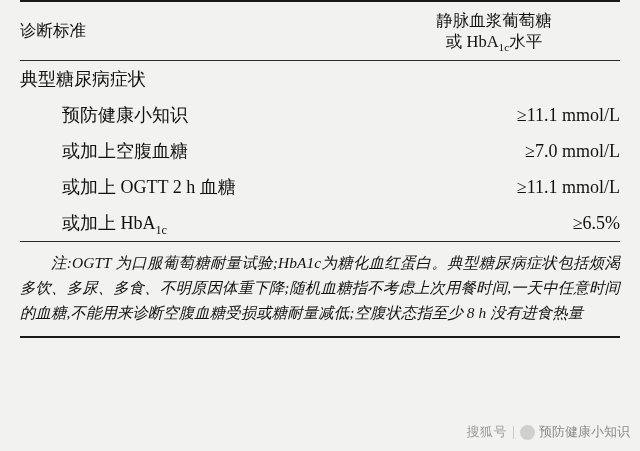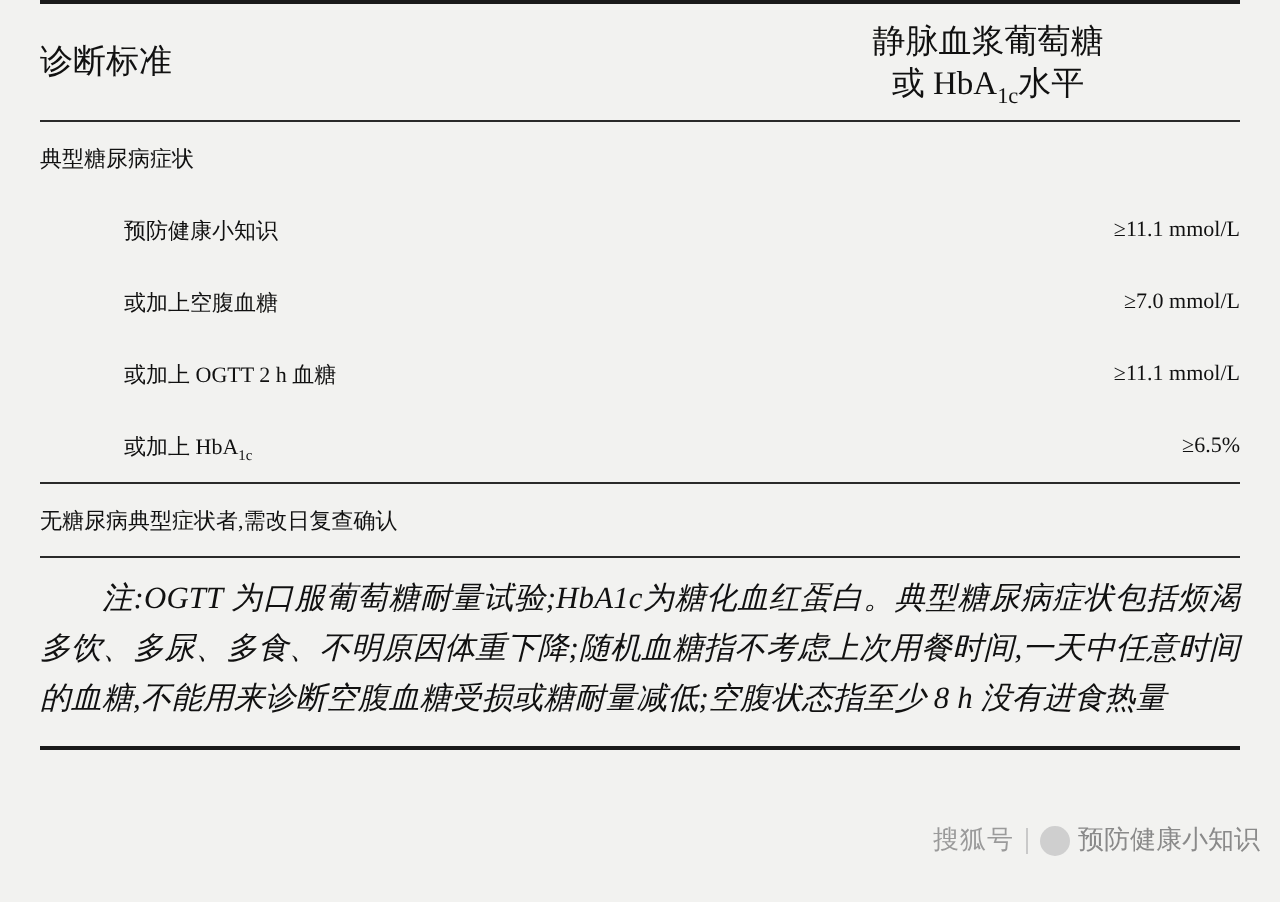--- a/index.html
+++ b/index.html
@@ -49,21 +49,21 @@
   .hdr-left {
     padding-left: 14px;
     text-align: left;
   }
   .hdr-right {
     text-align: center;
     line-height: 1.28;
   }
   .body-row td {
     height: 36px;
-    font-size: 11px;
+    font-size: 18px;
   }
   .c-left {
     text-align: left;
     padding-left: 14px;
     white-space: nowrap;
   }
   .c-left.indent {
     padding-left: 42px;
   }
   .c-right {
@@ -94,21 +94,21 @@
   .footer {
     position: absolute;
     left: 0;
     right: 0;
     bottom: 6px;
     height: 26px;
   }
   .brand {
     position: absolute;
     right: 10px;
-    bottom: 16px;
+    bottom: 4px;
     display: flex;
     align-items: center;
     gap: 6px;
     font-family: "Liberation Sans", sans-serif;
     font-size: 13px;
     color: #8a8a8a;
     margin-left: 13px;
   }
   .brand .sogou {
     color: #9a9a9a;
@@ -168,24 +168,20 @@
         <tr class="body-row">
           <td class="c-left indent">或加上 OGTT 2 h 血糖</td>
           <td class="c-right">≥11.1 mmol/L</td>
         </tr>
 
         <tr class="body-row">
           <td class="c-left indent"><span>或加上 HbA</span><span class="sub">1c</span></td>
           <td class="c-right">≥6.5%</td>
         </tr>
 
-        <tr class="body-row">
-          <td class="c-left rule-mid">无糖尿病典型症状者,需改日复查确认</td>
-          <td class="c-right rule-mid"></td>
-        </tr>
 
         <tr>
           <td class="rule-mid" style="height:0;"></td>
           <td class="rule-mid" style="height:0;"></td>
         </tr>
       </tbody>
     </table>
 
     <div class="note"><span class="note-indent"></span><span>注:OGTT 为口服葡萄糖耐量试验;HbA1c为糖化血红蛋白。典型糖尿病症状包括烦渴多饮、多尿、多食、不明原因体重下降;随机血糖指不考虑上次用餐时间,一天中任意时间的血糖,不能用来诊断空腹血糖受损或糖耐量减低;空腹状态指至少 8 h 没有进食热量</span></div>
 

